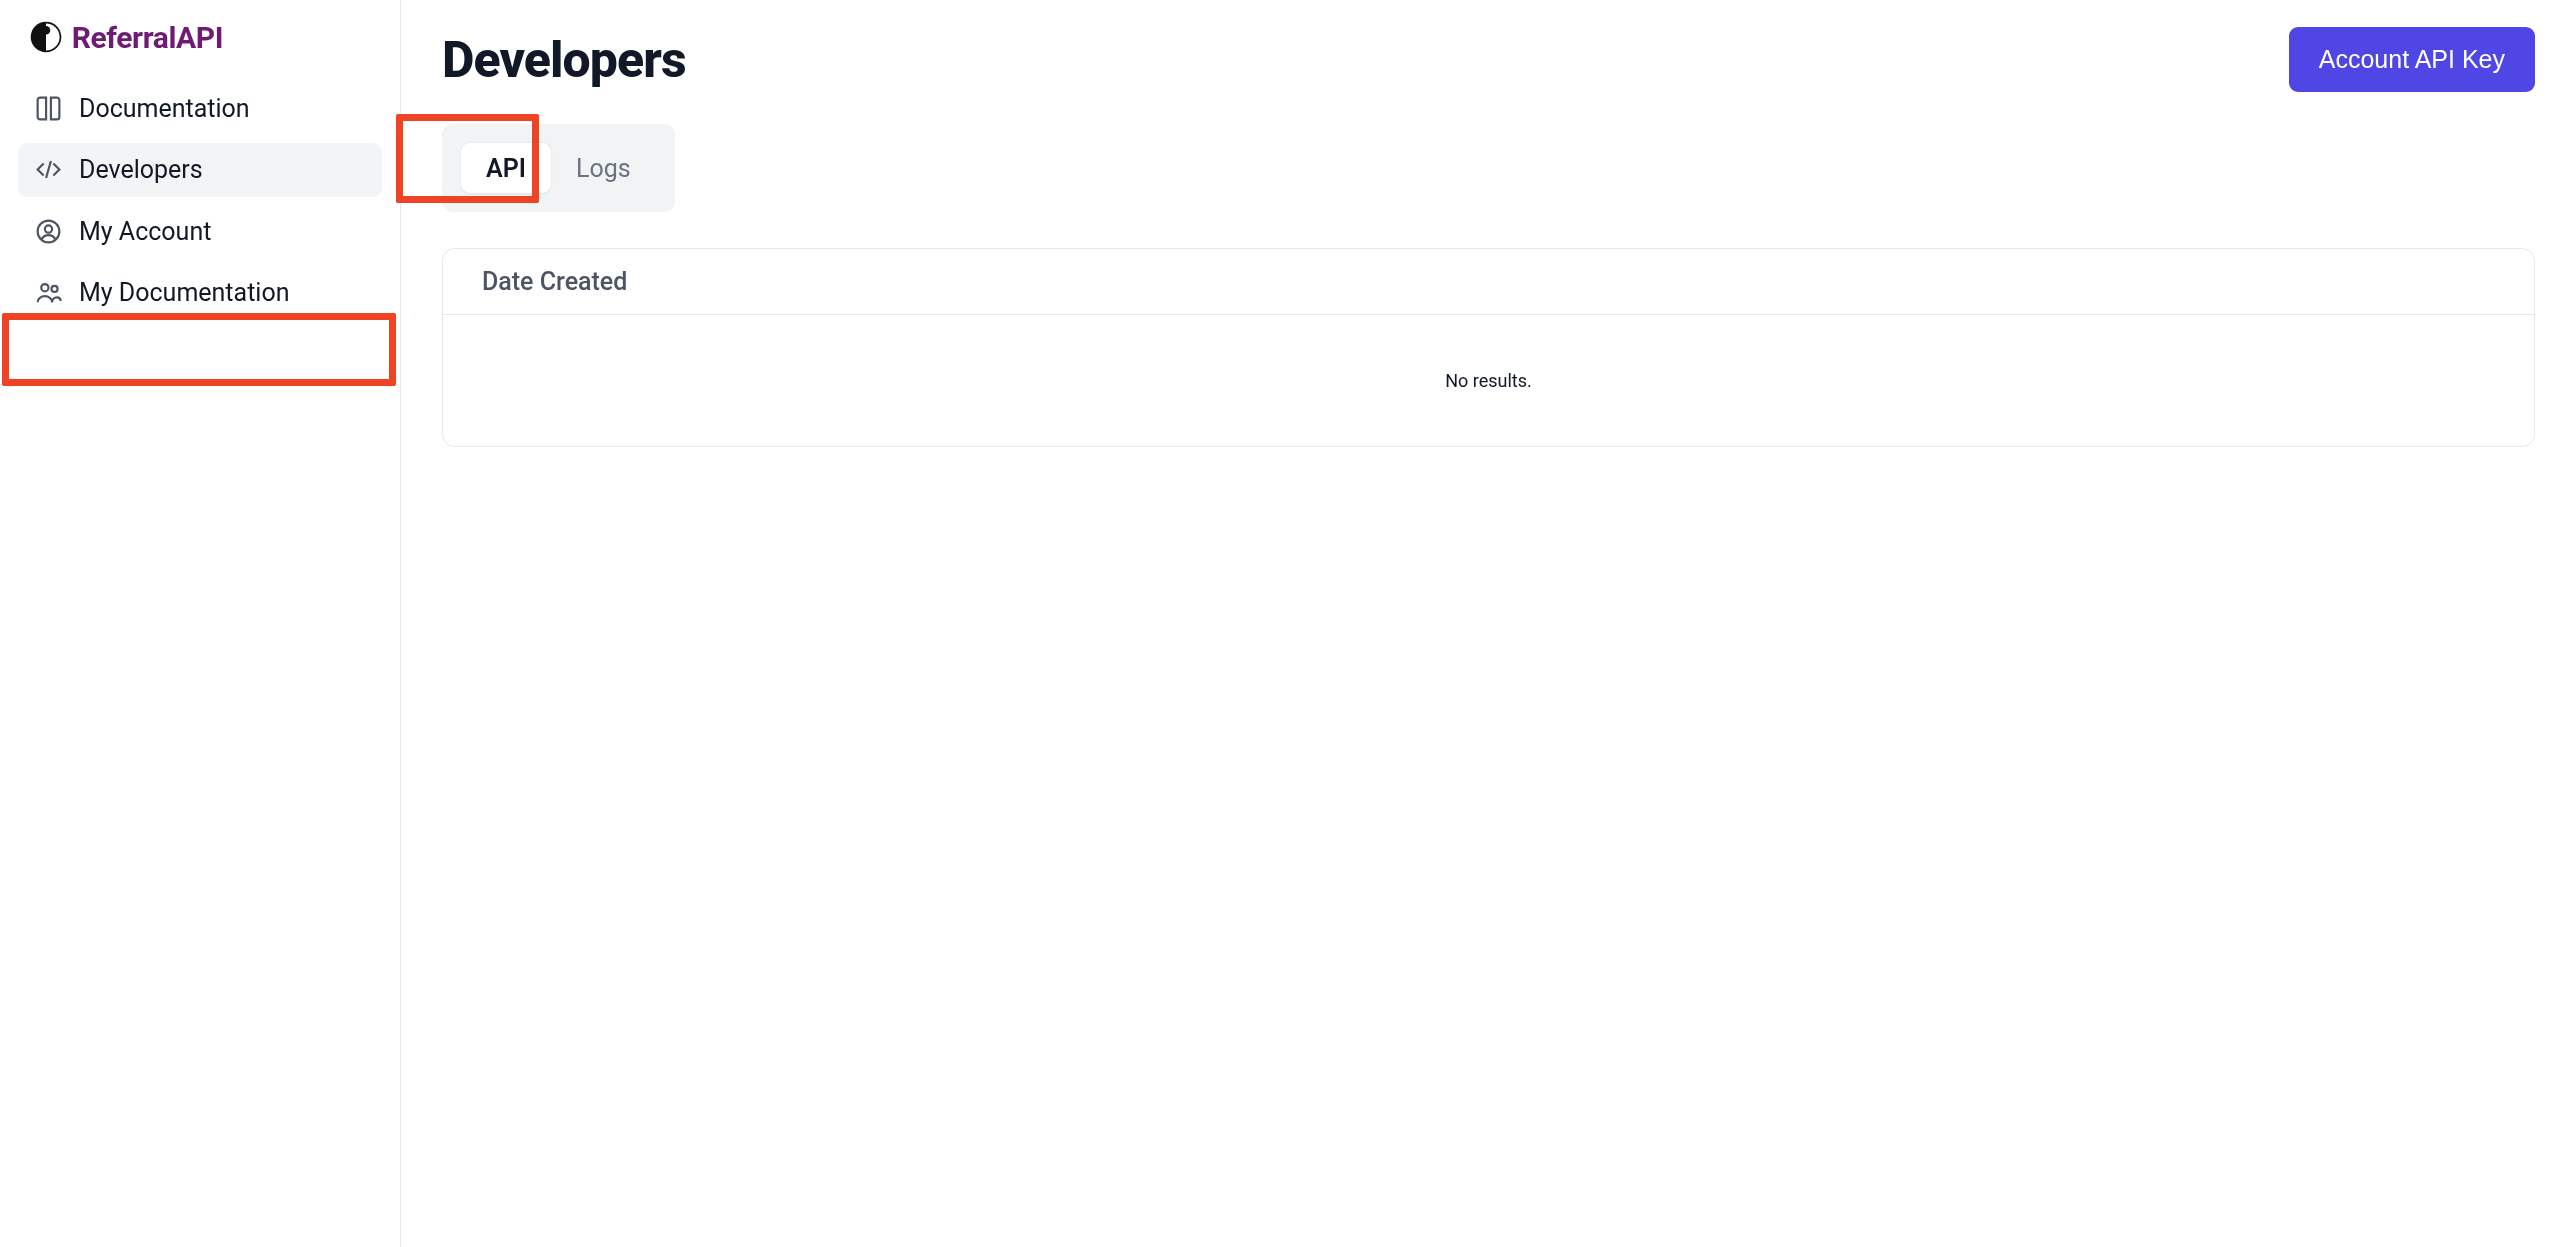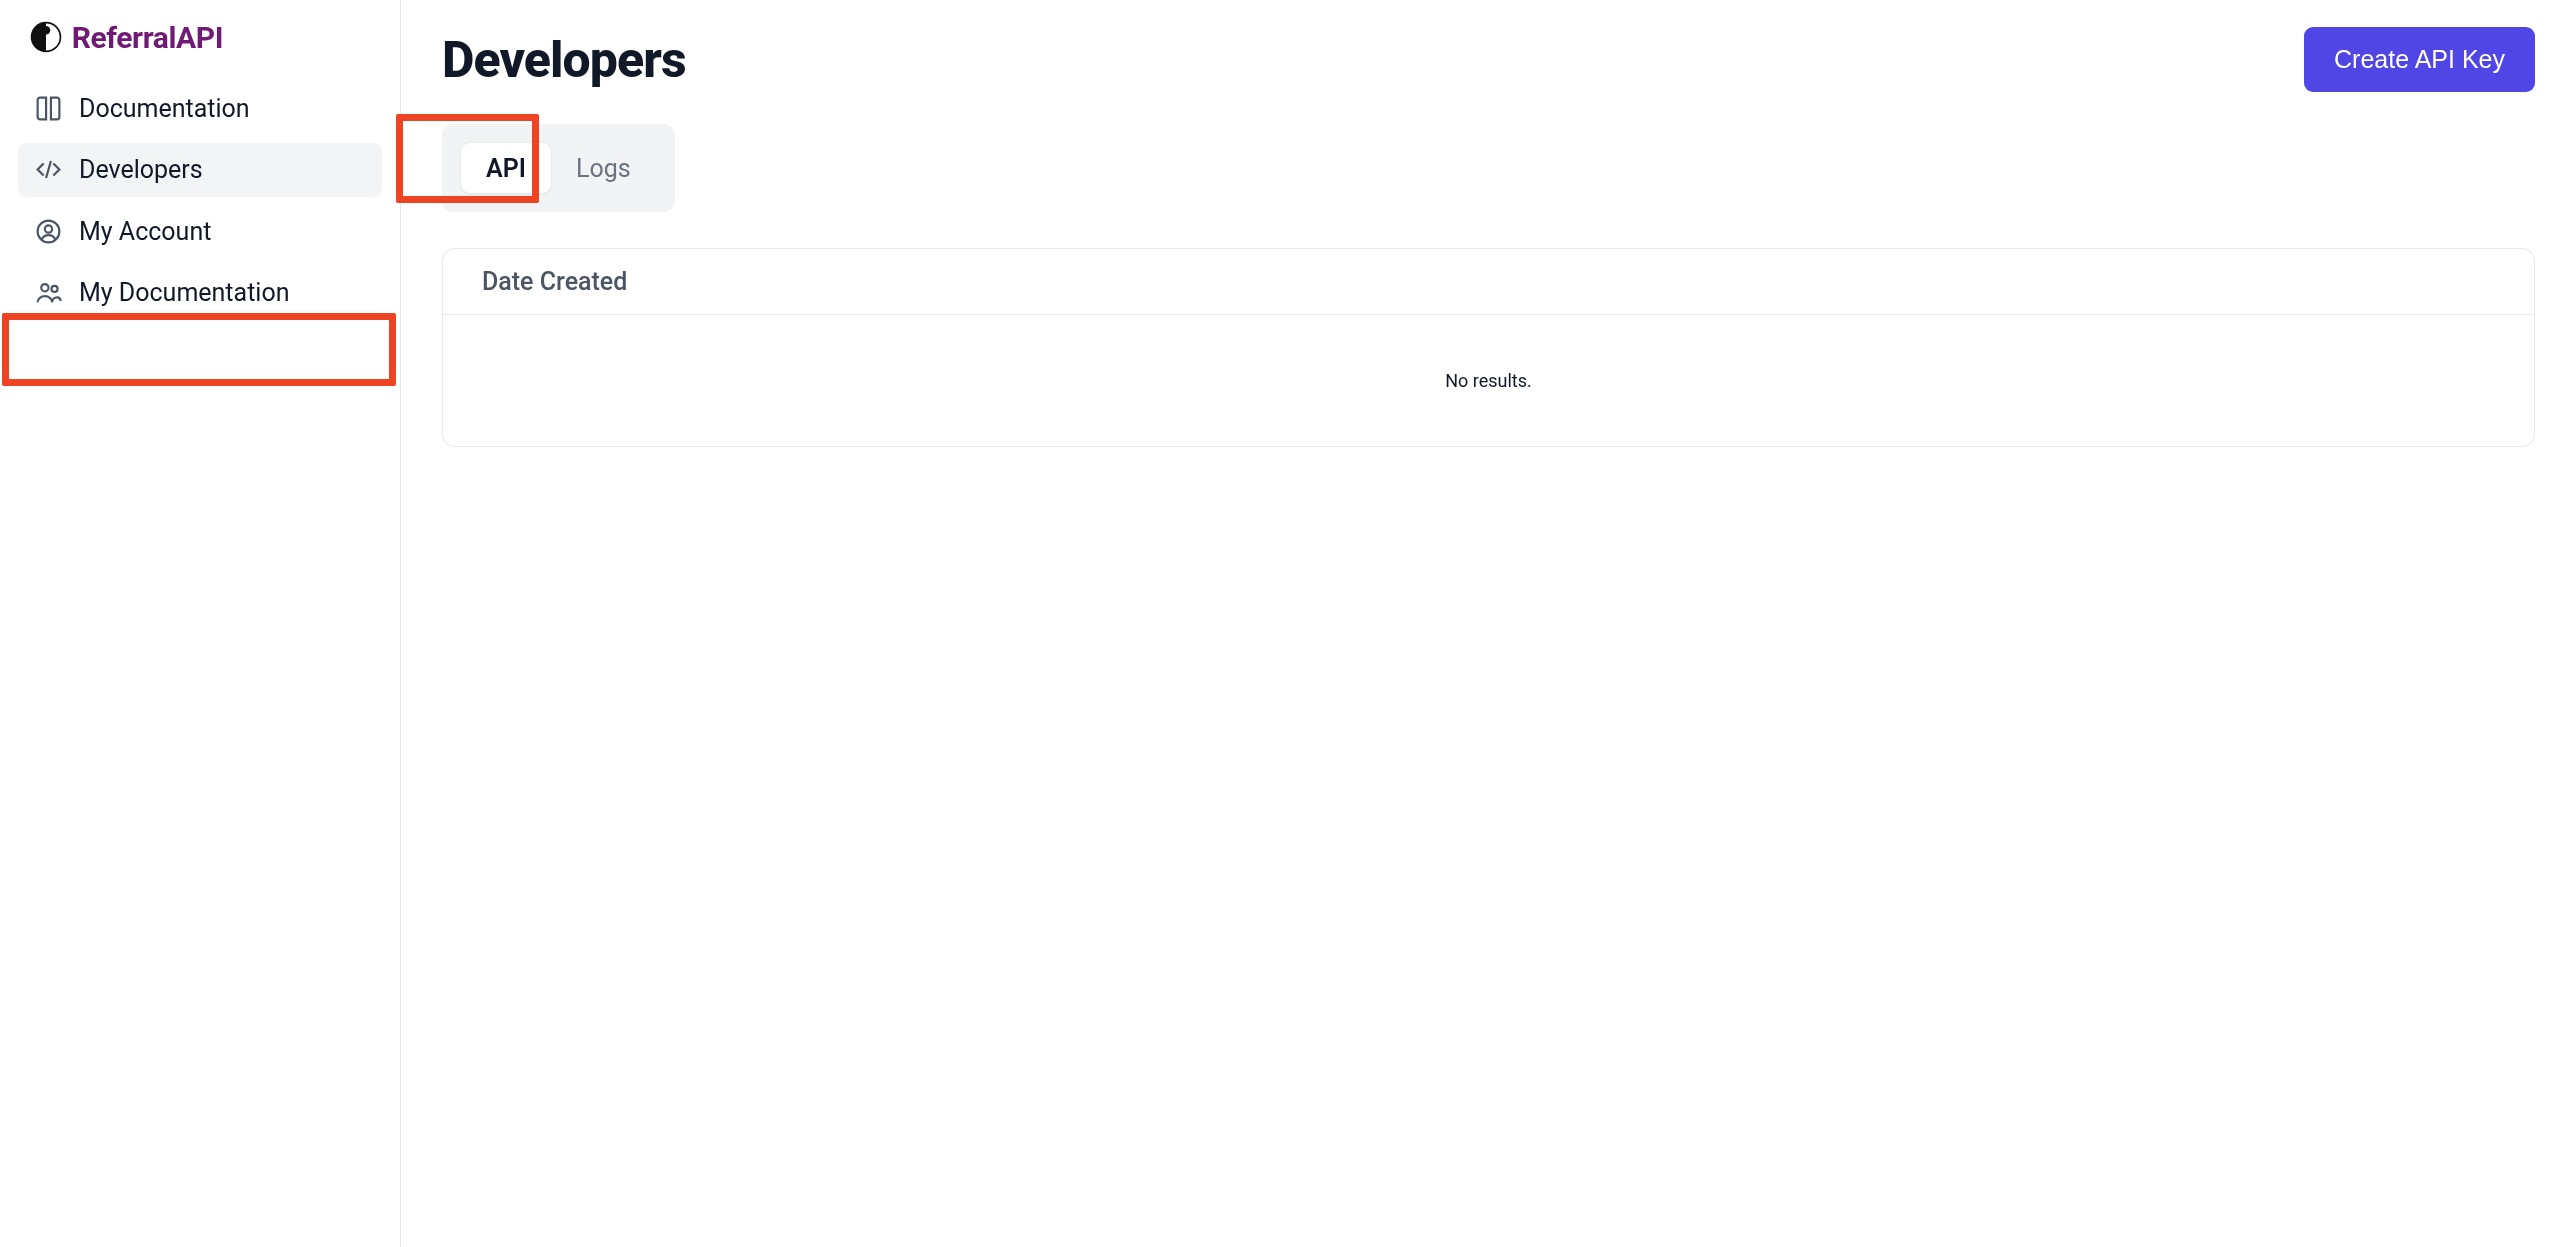--- a/index.html
+++ b/index.html
@@ -194,21 +194,21 @@
     </svg>
     <span class="label">My Documentation</span>
   </div>
 
   <div class="highlight" style="left:1.8px; top:313px; width:394px; height:73px;"></div>
 </aside>
 
 <main class="main" style="position:relative;">
   <div class="header-row">
     <h1 class="page-title">Developers</h1>
-    <button class="btn-primary">Create API Key</button>
+    <button class="btn-primary">Account API Key</button>
   </div>
 
   <div class="tabs">
     <div class="tab active">API</div>
     <div class="tab">Logs</div>
   </div>
 
   <div class="table-card">
     <div class="table-head">
       <div class="col-date">Date Created</div>

